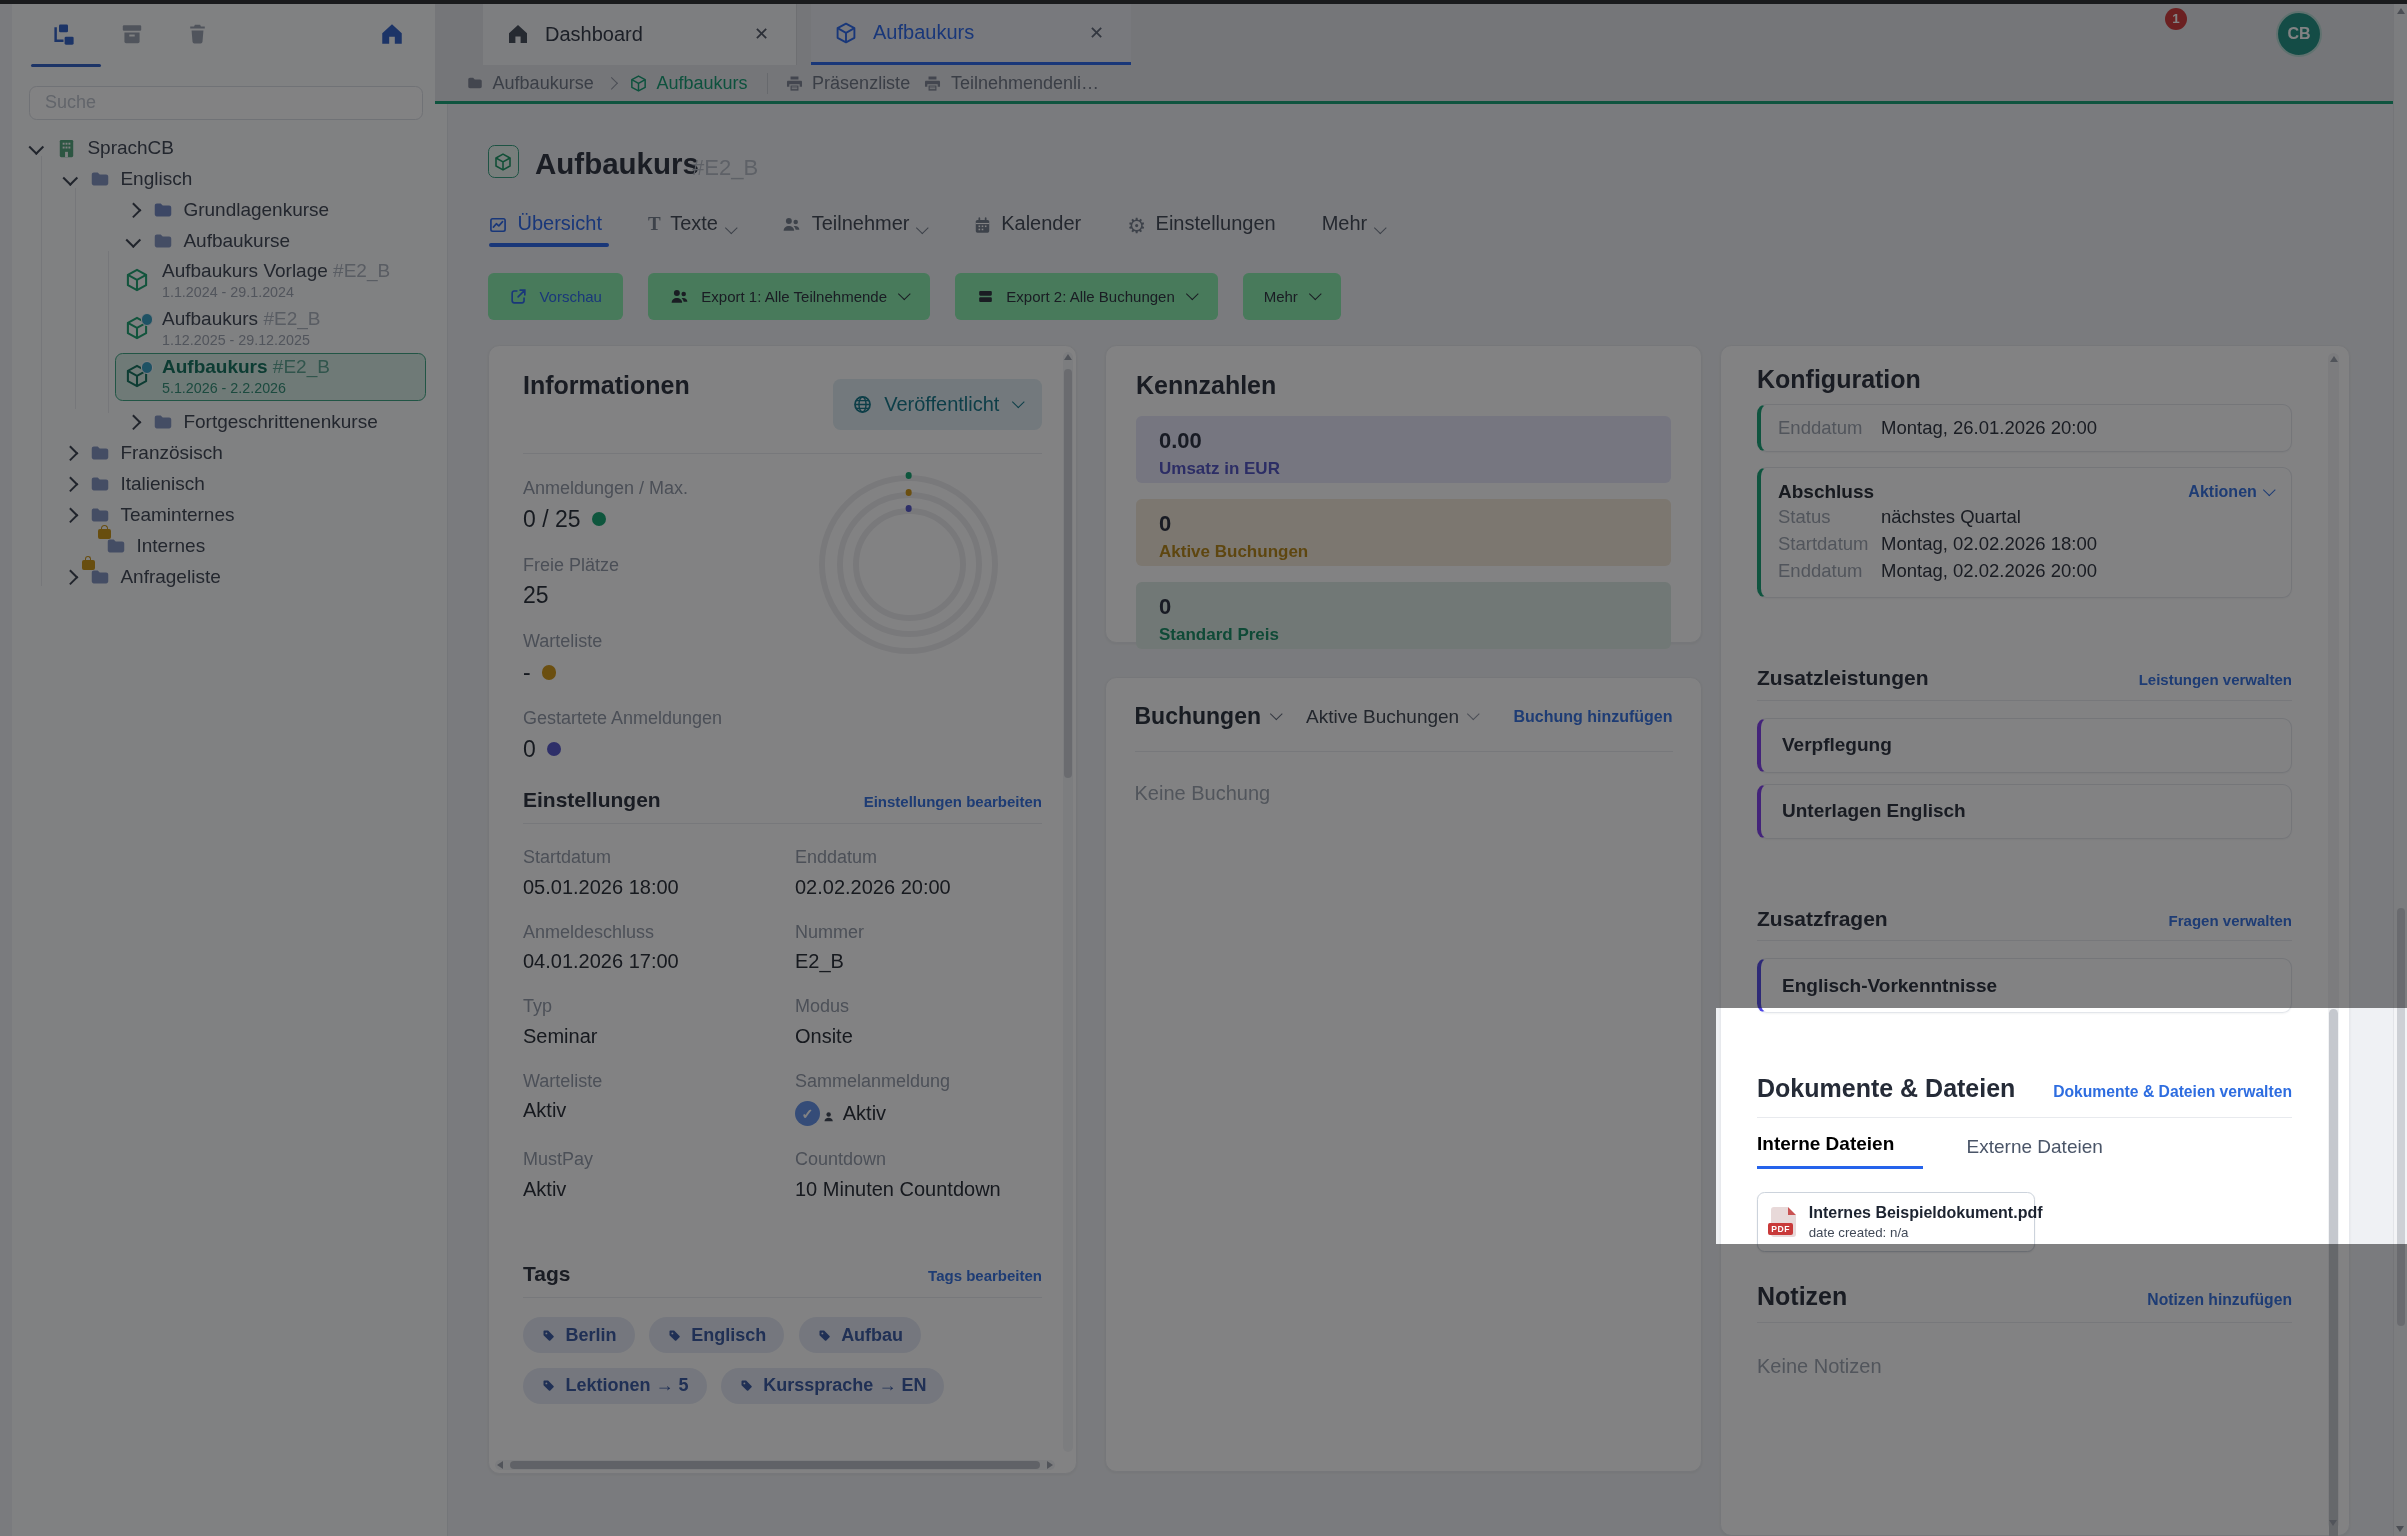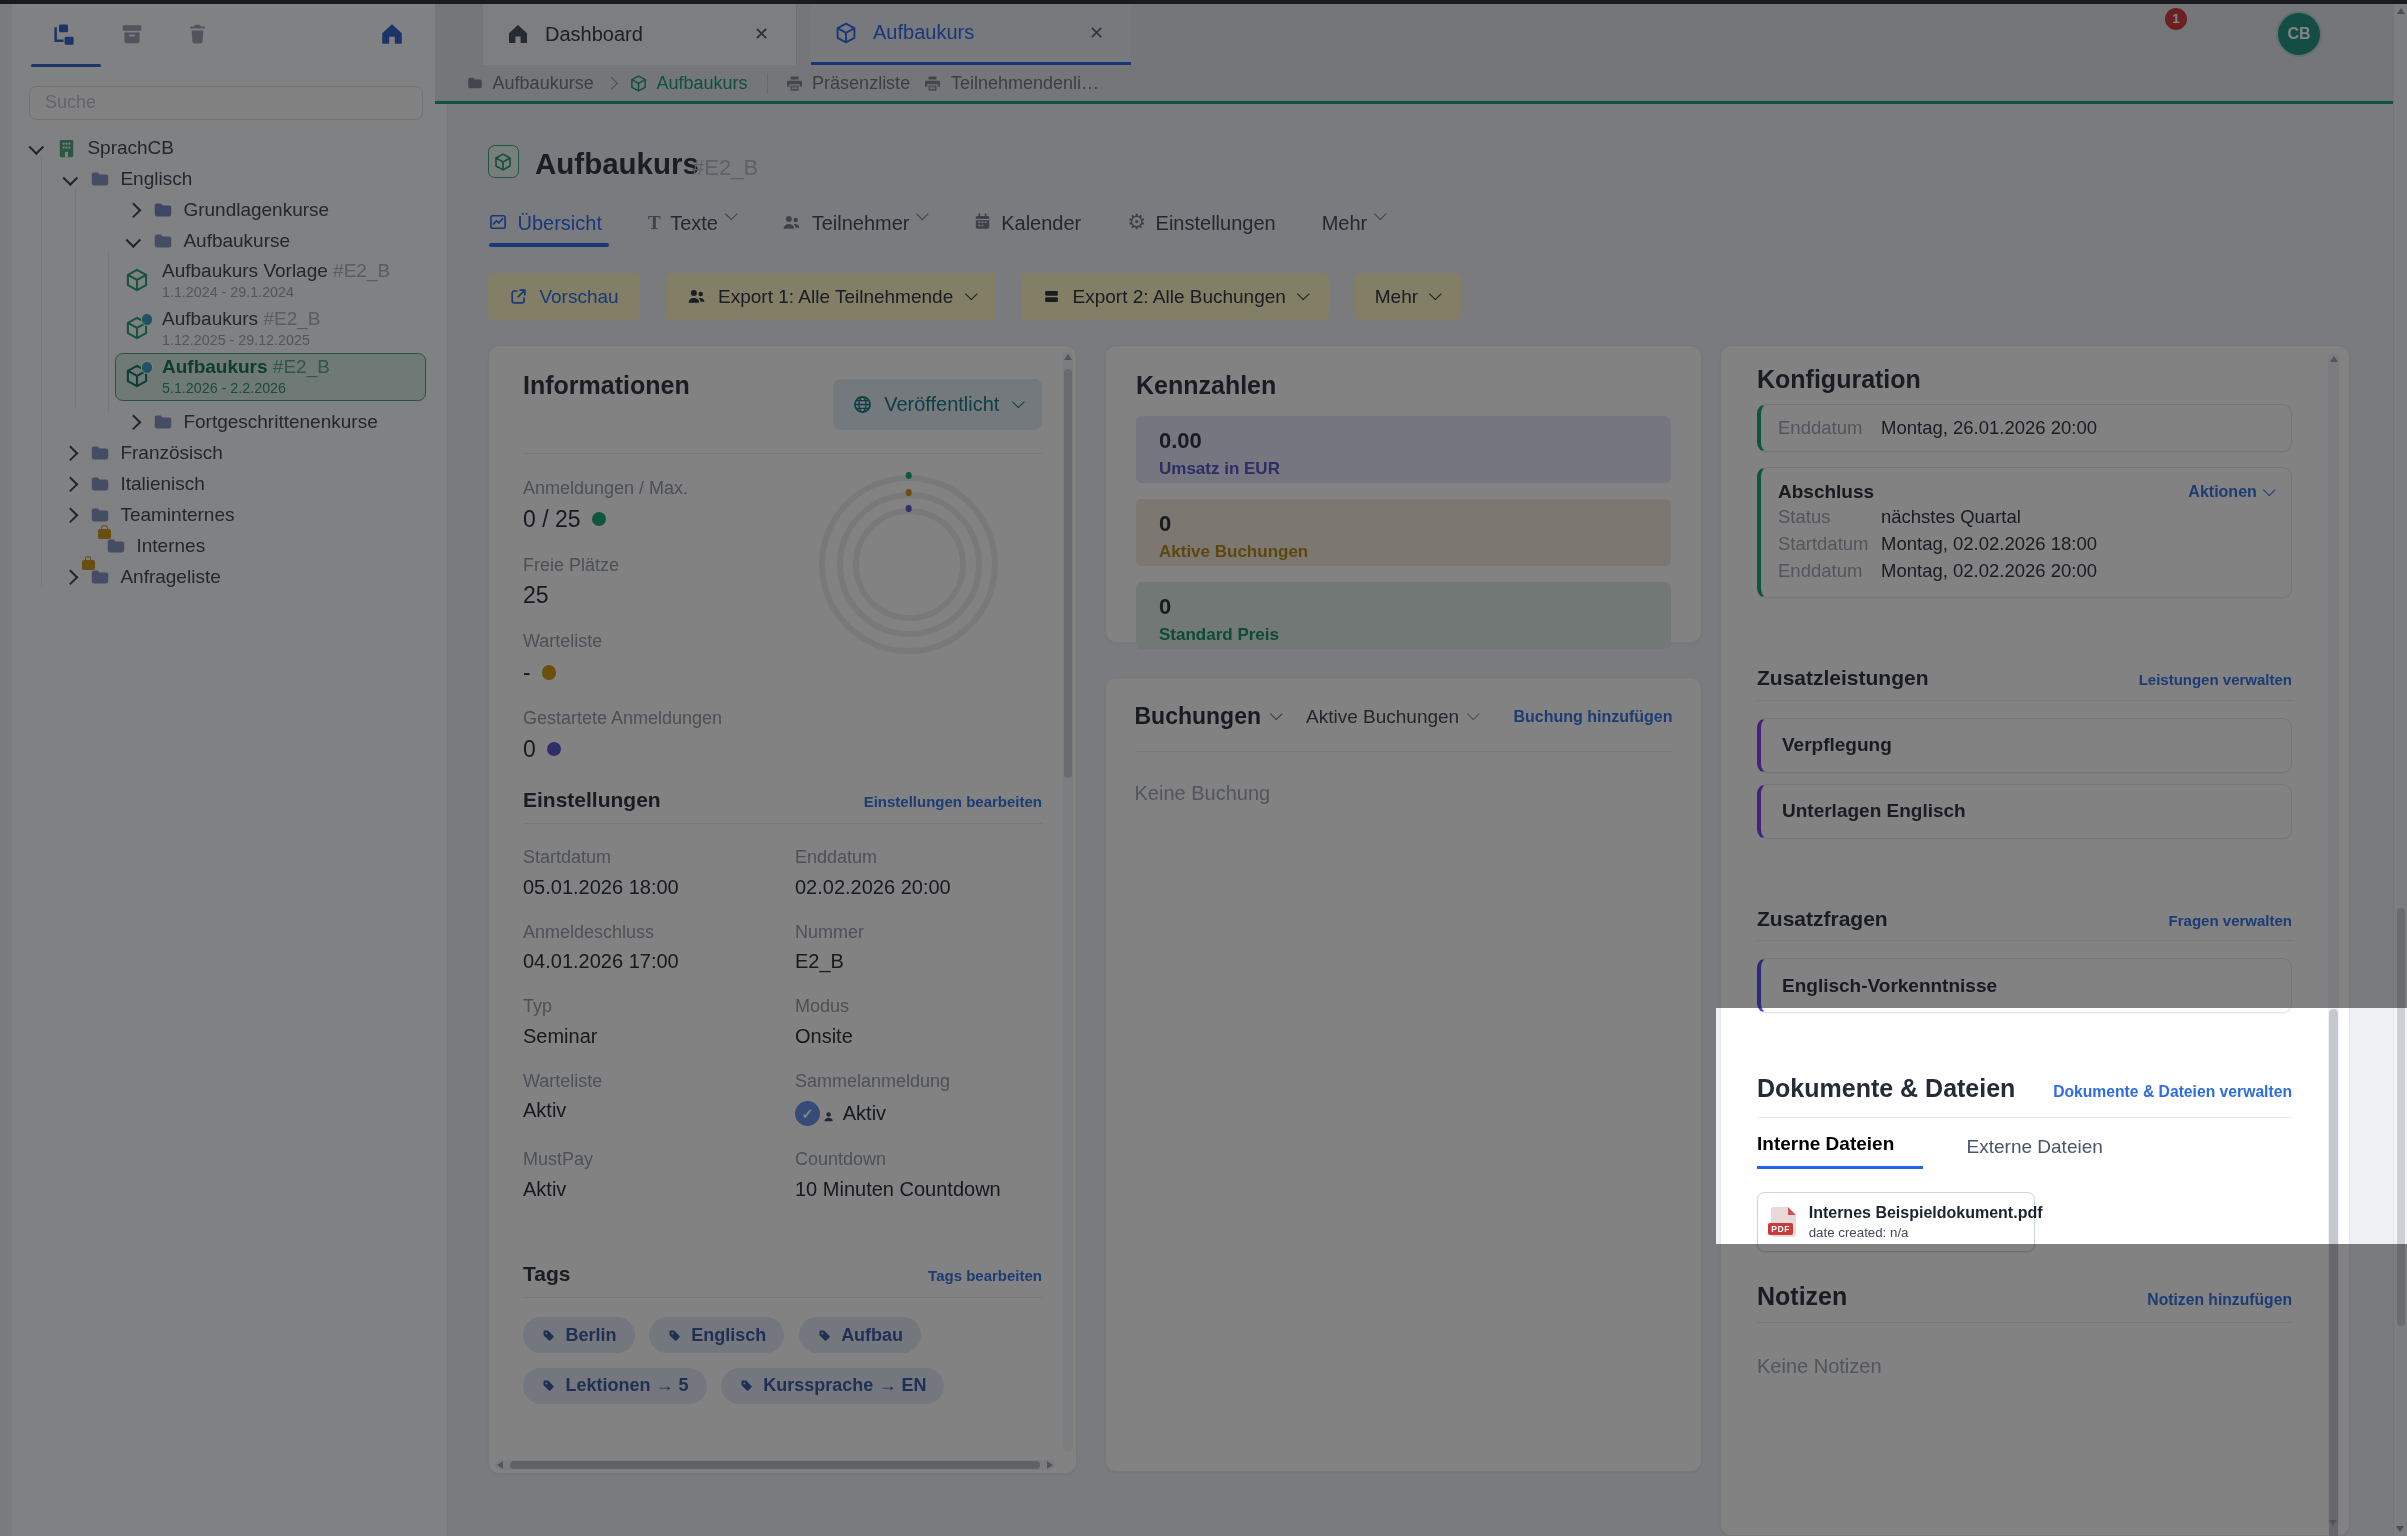--- a/index.html
+++ b/index.html
@@ -70,34 +70,34 @@
          transform:rotate(-45deg);margin-right:13.3px;}
   .cdiv{width:1px;height:21px;background:#c7cbd2;margin:0 17px 0 5.7px;}
   .greenline{left:435px;top:101px;width:1973px;height:2.9px;background:#0f9f72;z-index:6;}
   
   .hicon{left:488px;top:145px;width:28.5px;height:31px;border:1.9px solid #2f9e7b;border-radius:6.7px;background:#eaf6f1;
      display:flex;align-items:center;justify-content:center;color:#14945f;}
   .htitle{left:535px;top:147px;font-size:29.5px;font-weight:bold;color:#262d3a;}
   .hcode{left:692px;top:155px;font-size:22px;color:#b4bac4;}
   
   .ptabs{left:488px;top:204px;height:38px;display:flex;align-items:center;}
-  .ptab{display:flex;align-items:flex-start;margin-right:46px;font-size:20px;color:#3b4350;cursor:pointer;}
+  .ptab{display:flex;align-items:flex-end;margin-right:46px;font-size:20px;color:#3b4350;cursor:pointer;}
   .ptab .pic{margin-right:9.5px;color:#707a89;display:flex;}
   .ptab.on{color:#2563eb;}
   .ptab.on .pic{color:#2563eb;}
   .ptab .cv{margin-left:8.6px;}
   .cv{display:inline-block;width:7.6px;height:7.6px;border-right:1.9px solid currentColor;border-bottom:1.9px solid currentColor;
       transform:rotate(45deg) translate(-1.9px,-1.9px);}
   .ptab-under{left:489px;top:243px;width:120px;height:3.8px;background:#2563eb;border-radius:1.9px;}
   .tglyph{font-size:19px;font-weight:bold;color:#707a89;font-family:"Liberation Serif",serif;}
   .gearglyph{font-size:21px;color:#707a89;line-height:19px;}
   
   .btnrow{left:488px;top:273px;display:flex;align-items:center;}
-  .btn{height:47px;border-radius:5.7px;background:#fef9c3;display:flex;align-items:center;padding:0 21px;
-      margin-right:25px;font-size:19px;color:#262c38;cursor:pointer;white-space:nowrap;}
+  .btn{height:47px;border-radius:5.7px;background:#86efac;display:flex;align-items:center;padding:0 21px;
+      margin-right:25px;font-size:15px;color:#262c38;cursor:pointer;white-space:nowrap;}
   .btn .bic{margin-right:11.4px;display:flex;}
   .btn .cv{margin-left:13.3px;}
   .btn-vorschau{color:#2563eb;}
   
   .card{position:absolute;background:#fff;border:1px solid #e7e9ed;border-radius:11.4px;
         box-shadow:0 1px 2.9px rgba(25,30,42,.06);box-sizing:border-box;}
   .ttl26{font-size:25px;font-weight:bold;color:#252b37;}
   .ttl22{font-size:21px;font-weight:bold;color:#252b37;}
   .link{color:#2e6de0;cursor:pointer;white-space:nowrap;}
   .divider{height:1px;background:#e8eaee;}

